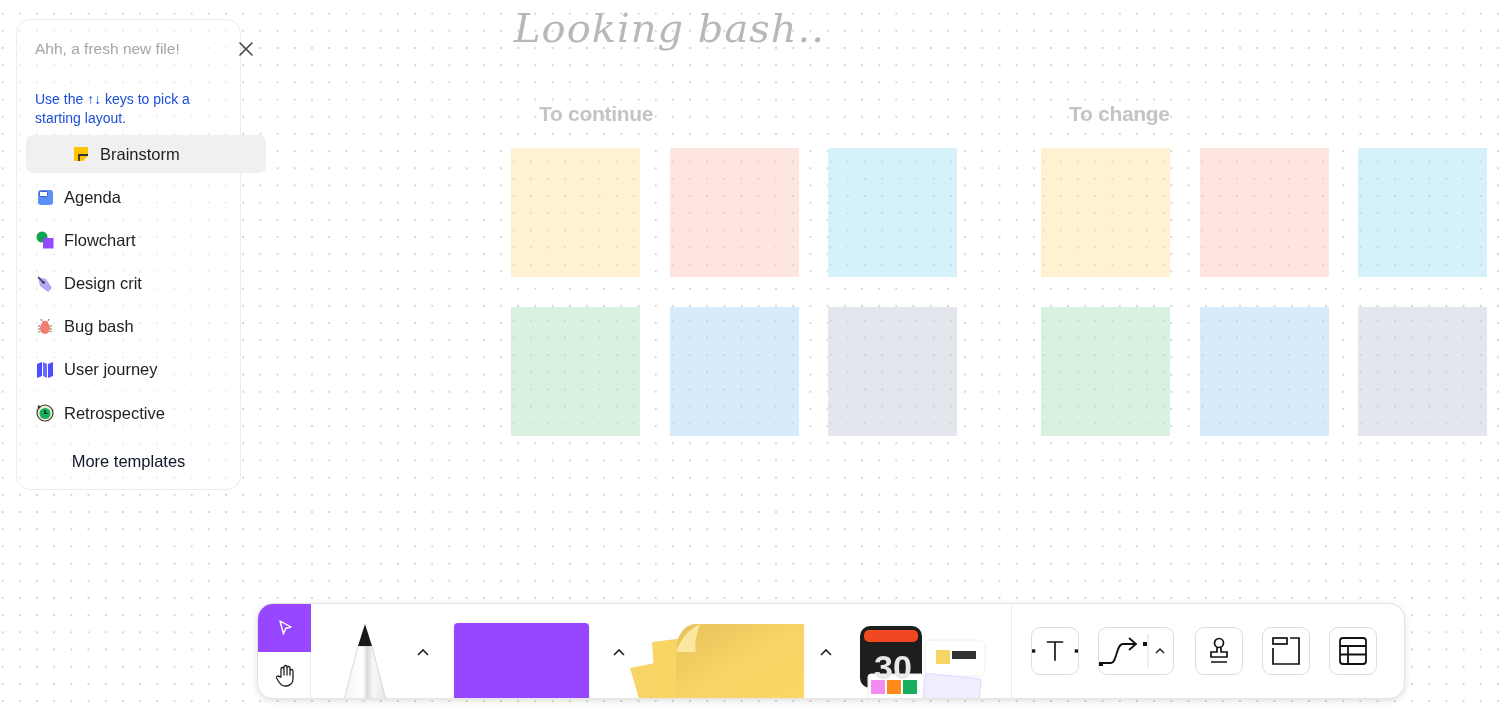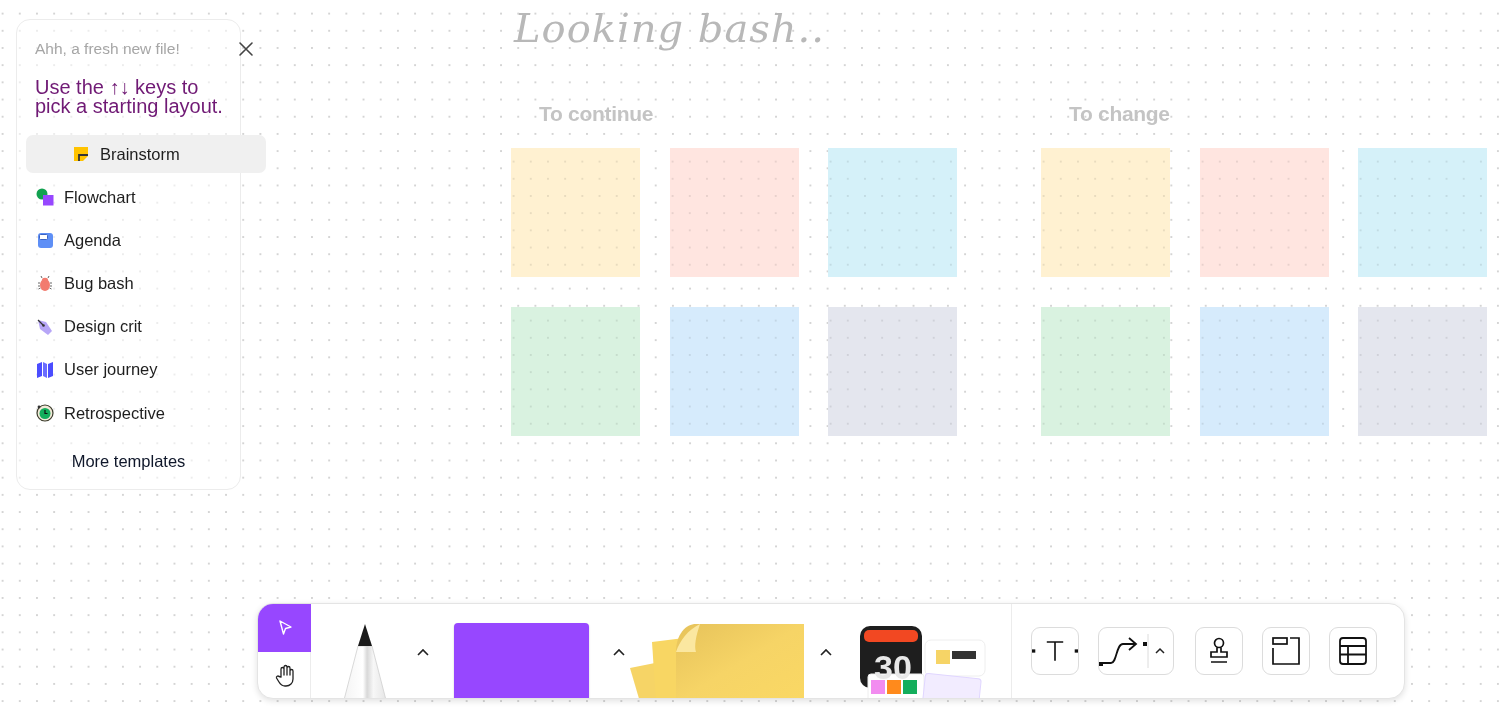--- a/index.html
+++ b/index.html
@@ -19,22 +19,22 @@
     border: 1px solid #ececec; border-radius: 14px;
     background: rgba(255,255,255,0.55);
   }
   .panel-title {
     position: absolute; left: 18px; top: 20px; font-size: 15.5px; color: #a6a6a6;
   }
   .close-btn {
     position: absolute; left: 220px; top: 20px; width: 18px; height: 18px; cursor: pointer;
   }
   .panel-hint {
-    position: absolute; left: 18px; top: 58px; width: 200px;
-    font-size: 20px; line-height: 19px; color: #701a75;
+    position: absolute; left: 18px; top: 70px; width: 200px;
+    font-size: 14px; line-height: 19px; color: #1d4ed8;
   }
   .tpl-list { position: absolute; left: 9px; top: 115px; width: 240px; }
   .tpl-item {
     height: 38px; margin-bottom: 5.2px; display: flex; align-items: center;
     padding-left: 10px; border-radius: 7px; cursor: pointer;
   }
   .tpl-item.selected { background: #f0f0f0; padding-left: 46px; }
   .tpl-icon { width: 18px; height: 18px; margin-right: 10px; display: flex; align-items: center; justify-content: center; }
   .tpl-label { font-size: 16.5px; color: #1e1e1e; }
   .more-link {
@@ -98,57 +98,57 @@
       <span class="tpl-icon">
         <svg width="16" height="16" viewBox="0 0 16 16">
             <path d="M1 1 H15 V10 L10 15 H1 Z" fill="#ffc300"></path>
             <path d="M6 15 V9 H15" stroke="#333" stroke-width="1.8" fill="none"></path>
           </svg>
       </span>
       <span class="tpl-label">Brainstorm</span>
     </div>
     <div class="tpl-item">
       <span class="tpl-icon">
-        <svg width="18" height="18" viewBox="0 0 18 18">
-            <circle cx="6" cy="6" r="5.5" fill="#12a150"></circle>
-            <rect x="7" y="7" width="10.5" height="10.5" fill="#9747ff"></rect>
-          </svg>
-      </span>
-      <span class="tpl-label">Flowchart</span>
-    </div>
-    <div class="tpl-item">
-      <span class="tpl-icon">
         <svg width="17" height="17" viewBox="0 0 17 17">
             <rect x="1" y="1" width="15" height="15" rx="3" fill="#5e8ff6"></rect>
             <rect x="2.5" y="2.5" width="8" height="5" rx="1" fill="#fff" stroke="#3a62c4" stroke-width="1"></rect>
           </svg>
       </span>
       <span class="tpl-label">Agenda</span>
+    </div>
+    <div class="tpl-item">
+      <span class="tpl-icon">
+        <svg width="18" height="18" viewBox="0 0 18 18">
+            <circle cx="6" cy="6" r="5.5" fill="#12a150"></circle>
+            <rect x="7" y="7" width="10.5" height="10.5" fill="#9747ff"></rect>
+          </svg>
+      </span>
+      <span class="tpl-label">Flowchart</span>
+    </div>
+    <div class="tpl-item">
+      <span class="tpl-icon">
+        <svg width="18" height="18" viewBox="0 0 18 18">
+            <path d="M2 2 L10 4 L16 13 L12 17 L4 11 Z" fill="#b7a6f7"></path>
+            <path d="M2 2 L7 7" stroke="#333" stroke-width="1.2"></path>
+            <circle cx="7.5" cy="7.5" r="1.3" fill="#333"></circle>
+          </svg>
+      </span>
+      <span class="tpl-label">Design crit</span>
     </div>
     <div class="tpl-item">
       <span class="tpl-icon">
         <svg width="18" height="18" viewBox="0 0 18 18">
             <g stroke="#555" stroke-width="0.9">
               <path d="M6 3 L5 1 M12 3 L13 1 M2 8 H4 M14 8 H16 M2 11 H4 M14 11 H16 M2.5 14 L4.5 13 M15.5 14 L13.5 13"></path>
             </g>
             <ellipse cx="9" cy="10" rx="5" ry="6" fill="#f27c6f"></ellipse>
             <ellipse cx="9" cy="5" rx="3" ry="2.2" fill="#f27c6f"></ellipse>
           </svg>
       </span>
       <span class="tpl-label">Bug bash</span>
-    </div>
-    <div class="tpl-item">
-      <span class="tpl-icon">
-        <svg width="18" height="18" viewBox="0 0 18 18">
-            <path d="M2 2 L10 4 L16 13 L12 17 L4 11 Z" fill="#b7a6f7"></path>
-            <path d="M2 2 L7 7" stroke="#333" stroke-width="1.2"></path>
-            <circle cx="7.5" cy="7.5" r="1.3" fill="#333"></circle>
-          </svg>
-      </span>
-      <span class="tpl-label">Design crit</span>
     </div>
     <div class="tpl-item">
       <span class="tpl-icon">
         <svg width="18" height="18" viewBox="0 0 18 18">
             <path d="M1 3 L6 1 V15 L1 17 Z" fill="#4b4dff"></path>
             <path d="M7 1 L11 3 V17 L7 15 Z" fill="#6a6cff"></path>
             <path d="M12 3 L17 1 V15 L12 17 Z" fill="#4b4dff"></path>
           </svg>
       </span>
       <span class="tpl-label">User journey</span>

